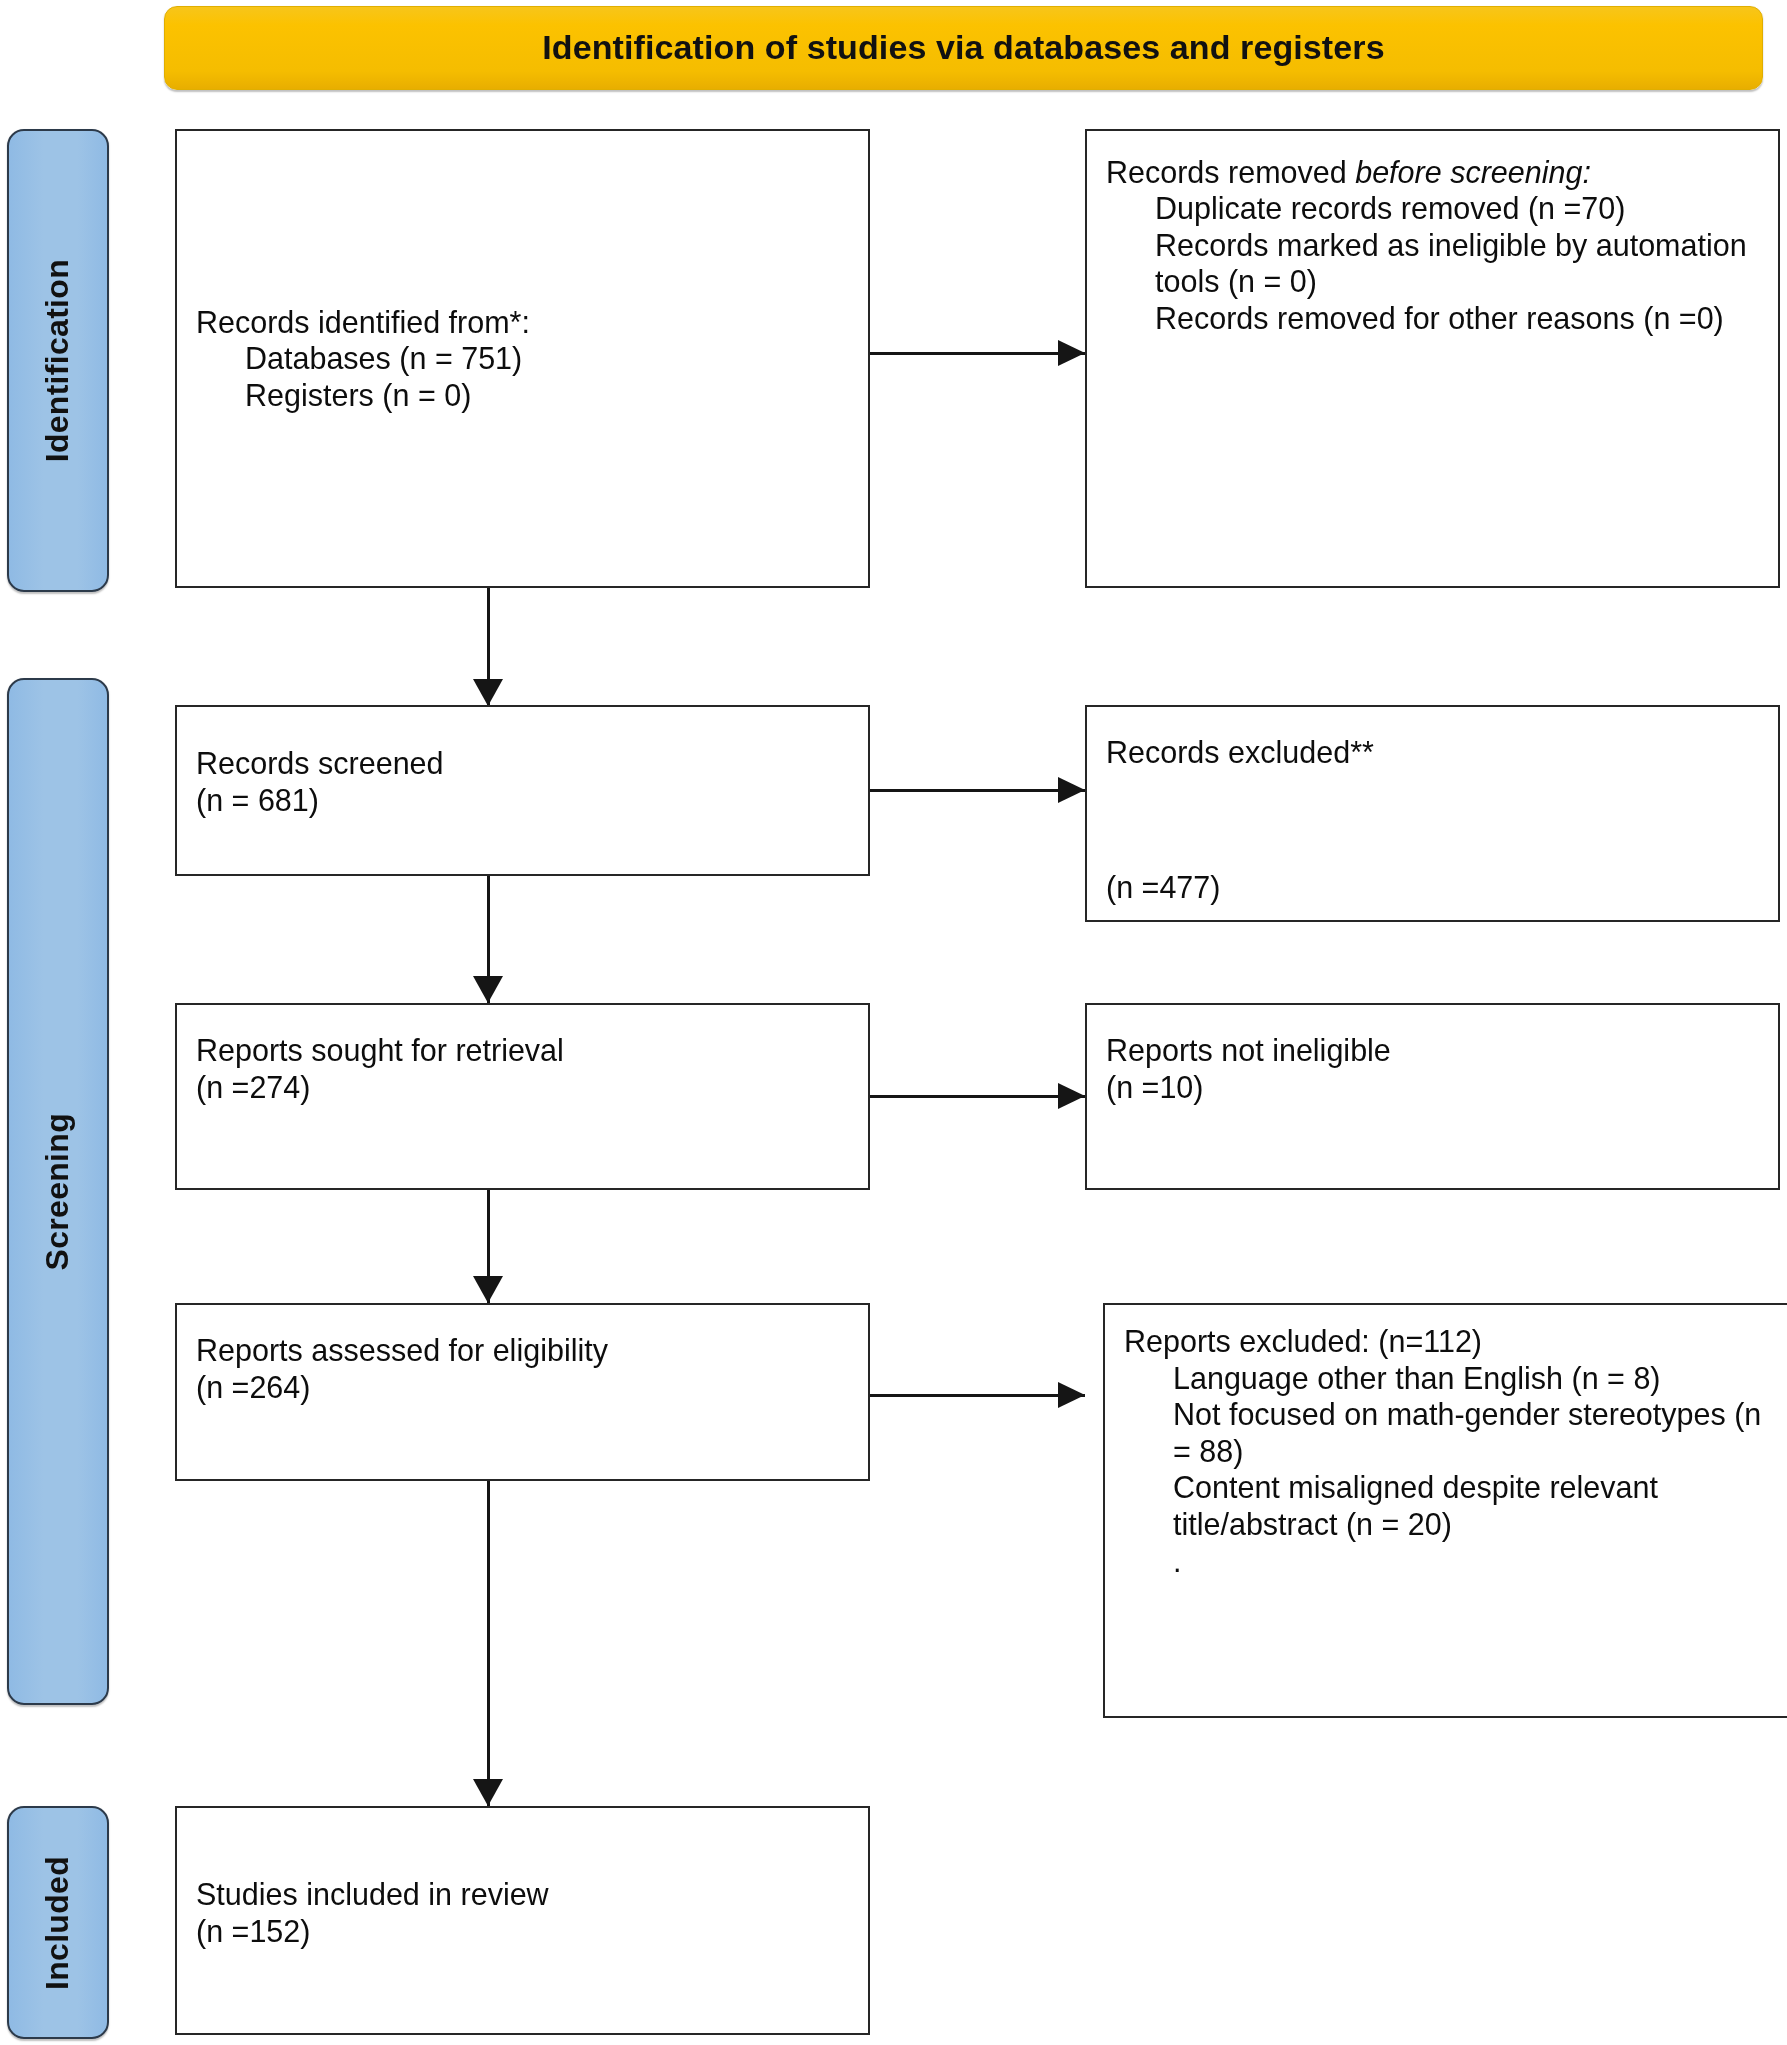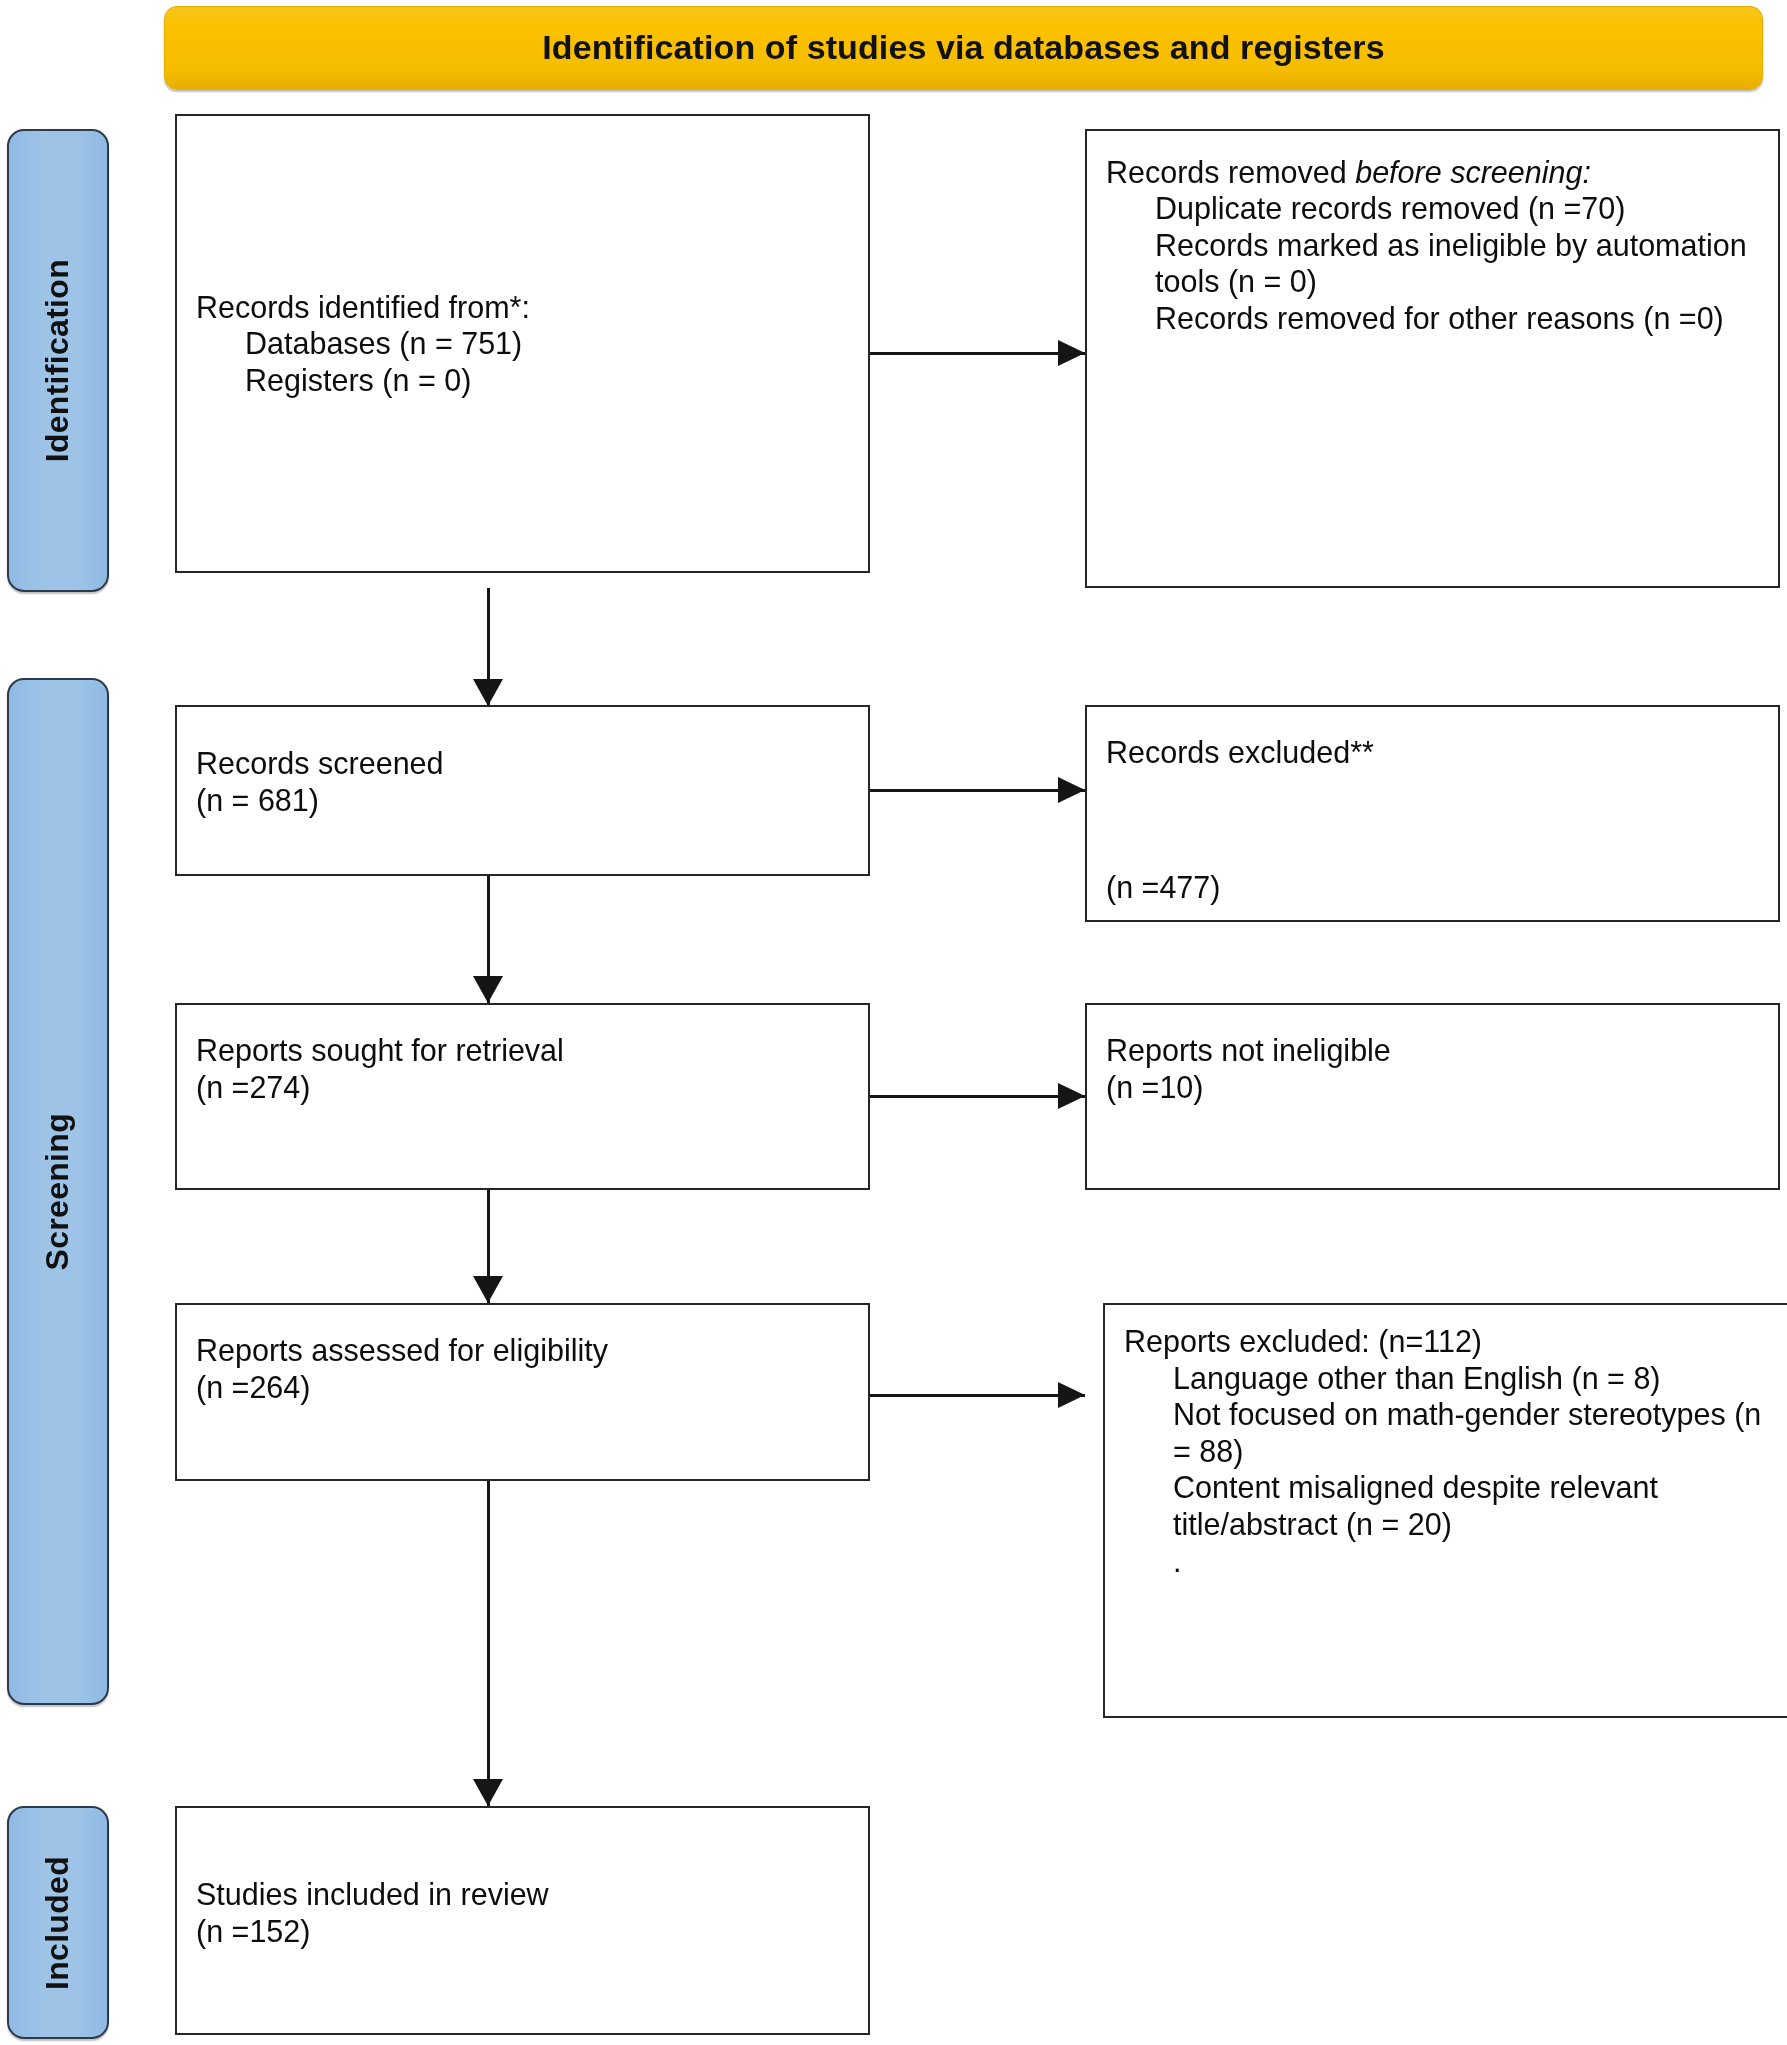--- a/index.html
+++ b/index.html
@@ -30,21 +30,21 @@
   .box{position:absolute;background:#ffffff;border:2.8px solid #262626;
        box-sizing:border-box;padding:14.7px 19px;
        display:flex;flex-direction:column;justify-content:center;}
   .box p{margin:0;font-size:30.5px;line-height:1.20;white-space:pre-wrap;}
   .box p.ind{padding-left:49px;}
   .box .it{font-style:italic;}
 
   .col-left{left:175px;width:695px;}
   .col-right{left:1085px;width:695px;}
 
-  #box-identified       {top:114px;height:459px;}
+  #box-identified       {top:129px;height:459px;}
   #box-removed          {top:129px;height:459px;justify-content:flex-start;padding-top:22.6px;}
   #box-screened         {top:705px;height:171px;justify-content:flex-start;padding-top:38px;}
   #box-excluded         {top:705px;height:217px;justify-content:space-between;padding-top:27px;}
   #box-sought           {top:1003px;height:187px;justify-content:flex-start;padding-top:27px;}
   #box-not-retrieved    {top:1003px;height:187px;justify-content:flex-start;padding-top:27px;}
   #box-assessed         {top:1303px;height:178px;justify-content:flex-start;padding-top:27px;}
   #box-reports-excluded {top:1303px;height:415px;justify-content:flex-start;padding-top:18px;margin-left:18px;}
   #box-included         {top:1806px;height:229px;justify-content:flex-start;padding-top:68px;}
 
   

